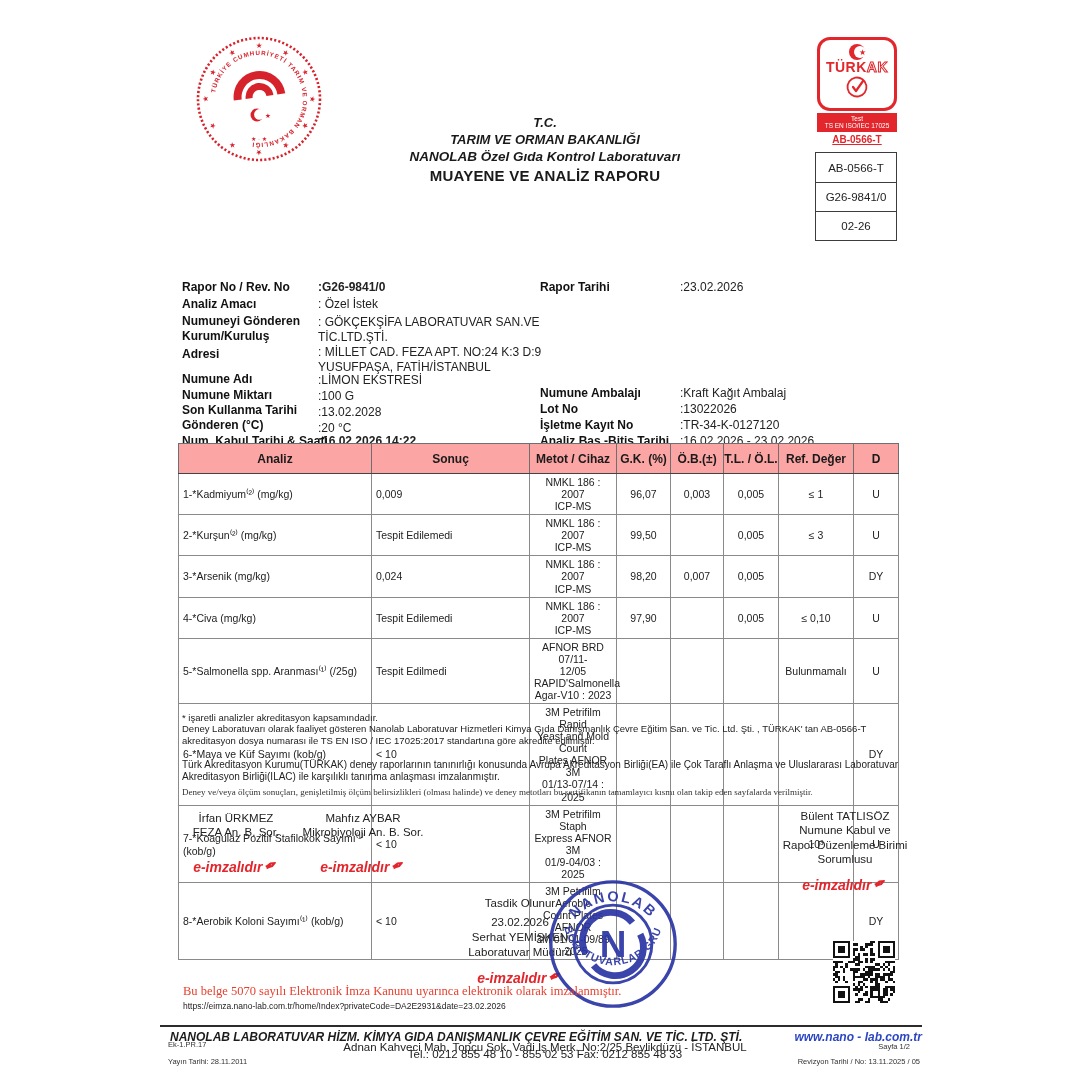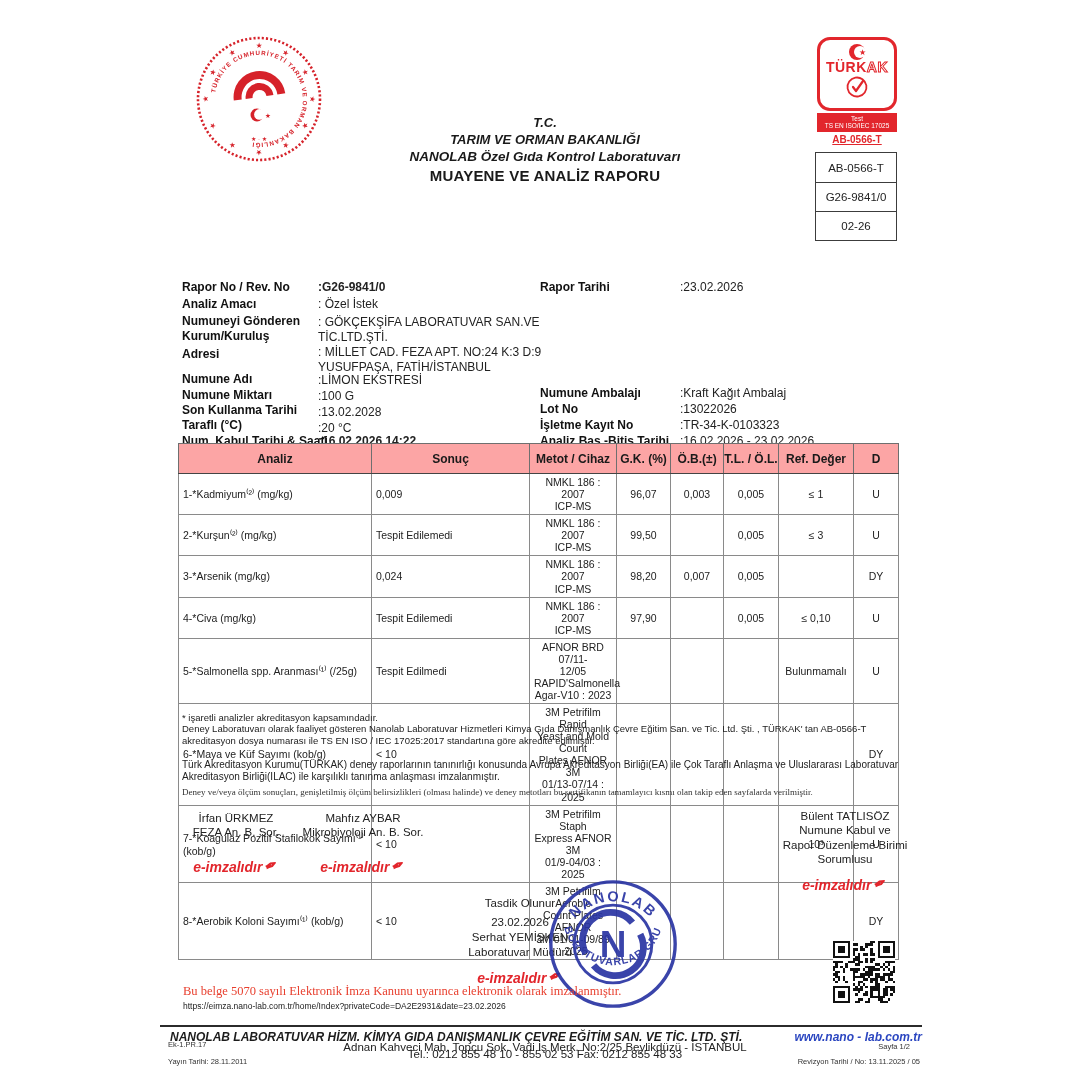--- a/index.html
+++ b/index.html
@@ -189,21 +189,21 @@
   </div>
   <div class="info-row" style="left:182px; top:388px;">
     <span class="ilabel">Numune Miktarı</span>
     <span class="ivalue" style="left:136px; top:1px; position:absolute; width:250px;">:100 G</span>
   </div>
   <div class="info-row" style="left:182px; top:403px;">
     <span class="ilabel">Son Kullanma Tarihi</span>
     <span class="ivalue" style="left:136px; top:2px; position:absolute; width:250px;">:13.02.2028</span>
   </div>
   <div class="info-row" style="left:182px; top:418px;">
-    <span class="ilabel">Taraflı (°C)</span>
+    <span class="ilabel">Gönderen (°C)</span>
     <span class="ivalue" style="left:136px; top:3px; position:absolute; width:250px;">:20 °C</span>
   </div>
   <div class="info-row" style="left:182px; top:434px;">
     <span class="ilabel">Num. Kabul Tarihi &amp; Saati</span>
     <span class="ivalue bold-val" style="left:136px; top:0; position:absolute; width:250px;">:16.02.2026 14:22</span>
   </div>
 
   <div class="info-row" style="left:540px; top:280px;">
     <span class="ilabel">Rapor Tarihi</span>
     <span class="ivalue" style="left:140px; top:0; position:absolute; width:220px;">:23.02.2026</span>
@@ -211,21 +211,21 @@
   <div class="info-row" style="left:540px; top:386px;">
     <span class="ilabel">Numune Ambalajı</span>
     <span class="ivalue" style="left:140px; top:0; position:absolute; width:220px;">:Kraft Kağıt Ambalaj</span>
   </div>
   <div class="info-row" style="left:540px; top:402px;">
     <span class="ilabel">Lot No</span>
     <span class="ivalue" style="left:140px; top:0; position:absolute; width:220px;">:13022026</span>
   </div>
   <div class="info-row" style="left:540px; top:418px;">
     <span class="ilabel">İşletme Kayıt No</span>
-    <span class="ivalue" style="left:140px; top:0; position:absolute; width:220px;">:TR-34-K-0103323</span>
+    <span class="ivalue" style="left:140px; top:0; position:absolute; width:220px;">:TR-34-K-0127120</span>
   </div>
   <div class="info-row" style="left:540px; top:434px;">
     <span class="ilabel">Analiz Baş.-Bitiş Tarihi</span>
     <span class="ivalue" style="left:140px; top:0; position:absolute; width:220px;">:16.02.2026 - 23.02.2026</span>
   </div>
 
   <table class="results">
     <colgroup>
       <col style="width:193px">
         <col style="width:158px">

